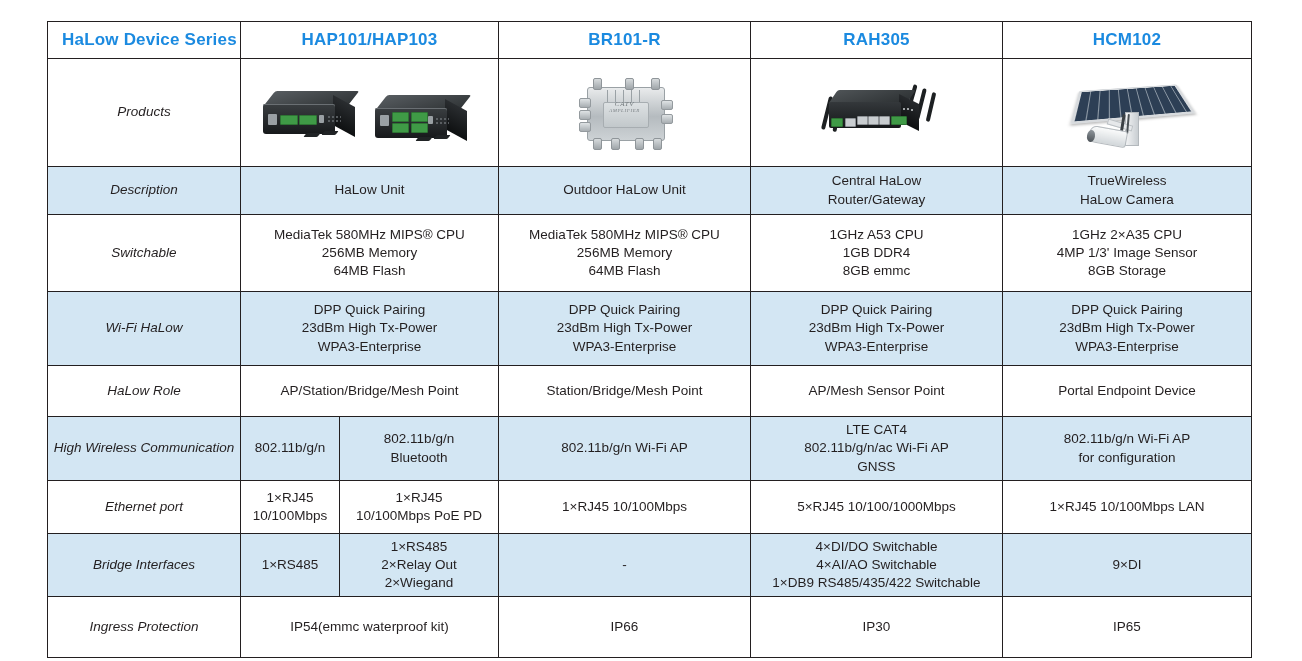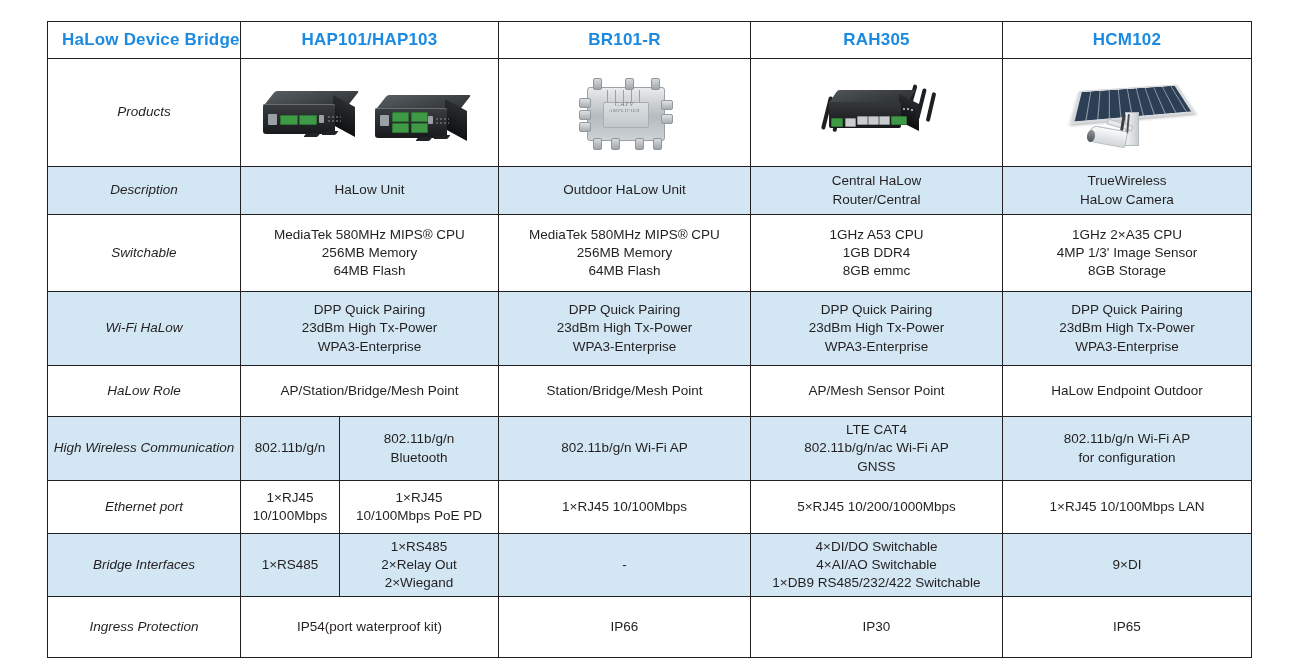--- a/index.html
+++ b/index.html
@@ -220,21 +220,21 @@
     <col class="c-label">
         <col class="c-a1">
         <col class="c-a2">
         <col class="c-b">
         <col class="c-c">
         <col class="c-d">
   </colgroup>
   <tbody>
 
     <tr class="header plain">
-      <td class="lbl">HaLow Device Bridge</td>
+      <td class="lbl">HaLow Device Series</td>
       <td colspan="2">HAP101/HAP103</td>
       <td>BR101-R</td>
       <td>RAH305</td>
       <td>HCM102</td>
     </tr>
 
     <tr class="plain r-products">
       <td class="rowlabel">Products</td>
 
       <td colspan="2" class="prodcell">
@@ -335,21 +335,21 @@
           </div>
         </div>
       </td>
     </tr>
 
     <tr class="tint r-desc">
       <td class="rowlabel">Description</td>
       <td colspan="2" style="white-space:pre-line">HaLow Unit</td>
       <td style="white-space:pre-line">Outdoor HaLow Unit</td>
       <td style="white-space:pre-line">Central HaLow
-Router/Central</td>
+Router/Gateway</td>
       <td style="white-space:pre-line">TrueWireless
 HaLow Camera</td>
     </tr>
 
     <tr class="plain r-perf">
       <td class="rowlabel">Switchable</td>
       <td colspan="2" style="white-space:pre-line">MediaTek 580MHz MIPS® CPU
 256MB Memory
 64MB Flash</td>
       <td style="white-space:pre-line">MediaTek 580MHz MIPS® CPU
@@ -377,21 +377,21 @@
       <td style="white-space:pre-line">DPP Quick Pairing
 23dBm High Tx-Power
 WPA3-Enterprise</td>
     </tr>
 
     <tr class="plain r-role">
       <td class="rowlabel">HaLow Role</td>
       <td colspan="2" style="white-space:pre-line">AP/Station/Bridge/Mesh Point</td>
       <td style="white-space:pre-line">Station/Bridge/Mesh Point</td>
       <td style="white-space:pre-line">AP/Mesh Sensor Point</td>
-      <td style="white-space:pre-line">HaLow Endpoint Outdoor</td>
+      <td style="white-space:pre-line">Portal Endpoint Device</td>
     </tr>
 
     <tr class="tint r-other">
       <td class="rowlabel" style="white-space:pre-line">High Wireless Communication</td>
       <td style="white-space:pre-line">802.11b/g/n</td>
       <td style="white-space:pre-line">802.11b/g/n
 Bluetooth</td>
       <td style="white-space:pre-line">802.11b/g/n Wi-Fi AP</td>
       <td style="white-space:pre-line">LTE CAT4
 802.11b/g/n/ac Wi-Fi AP
@@ -400,40 +400,40 @@
 for configuration</td>
     </tr>
 
     <tr class="plain r-eth">
       <td class="rowlabel">Ethernet port</td>
       <td style="white-space:pre-line">1×RJ45
 10/100Mbps</td>
       <td style="white-space:pre-line">1×RJ45
 10/100Mbps PoE PD</td>
       <td style="white-space:pre-line">1×RJ45 10/100Mbps</td>
-      <td style="white-space:pre-line">5×RJ45 10/200/1000Mbps</td>
+      <td style="white-space:pre-line">5×RJ45 10/100/1000Mbps</td>
       <td style="white-space:pre-line">1×RJ45 10/100Mbps LAN</td>
     </tr>
 
     <tr class="tint r-iface">
       <td class="rowlabel">Bridge Interfaces</td>
       <td style="white-space:pre-line">1×RS485</td>
       <td style="white-space:pre-line">1×RS485
 2×Relay Out
 2×Wiegand</td>
       <td class="dash" style="white-space:pre-line">-</td>
       <td style="white-space:pre-line">4×DI/DO Switchable
 4×AI/AO Switchable
-1×DB9 RS485/232/422 Switchable</td>
+1×DB9 RS485/435/422 Switchable</td>
       <td style="white-space:pre-line">9×DI</td>
     </tr>
 
     <tr class="plain r-ip">
       <td class="rowlabel">Ingress Protection</td>
-      <td colspan="2" class="big" style="white-space:pre-line">IP54(port waterproof kit)</td>
+      <td colspan="2" class="big" style="white-space:pre-line">IP54(emmc waterproof kit)</td>
       <td style="white-space:pre-line">IP66</td>
       <td style="white-space:pre-line">IP30</td>
       <td style="white-space:pre-line">IP65</td>
     </tr>
 
   </tbody>
 </table>
 
 </div>
 

